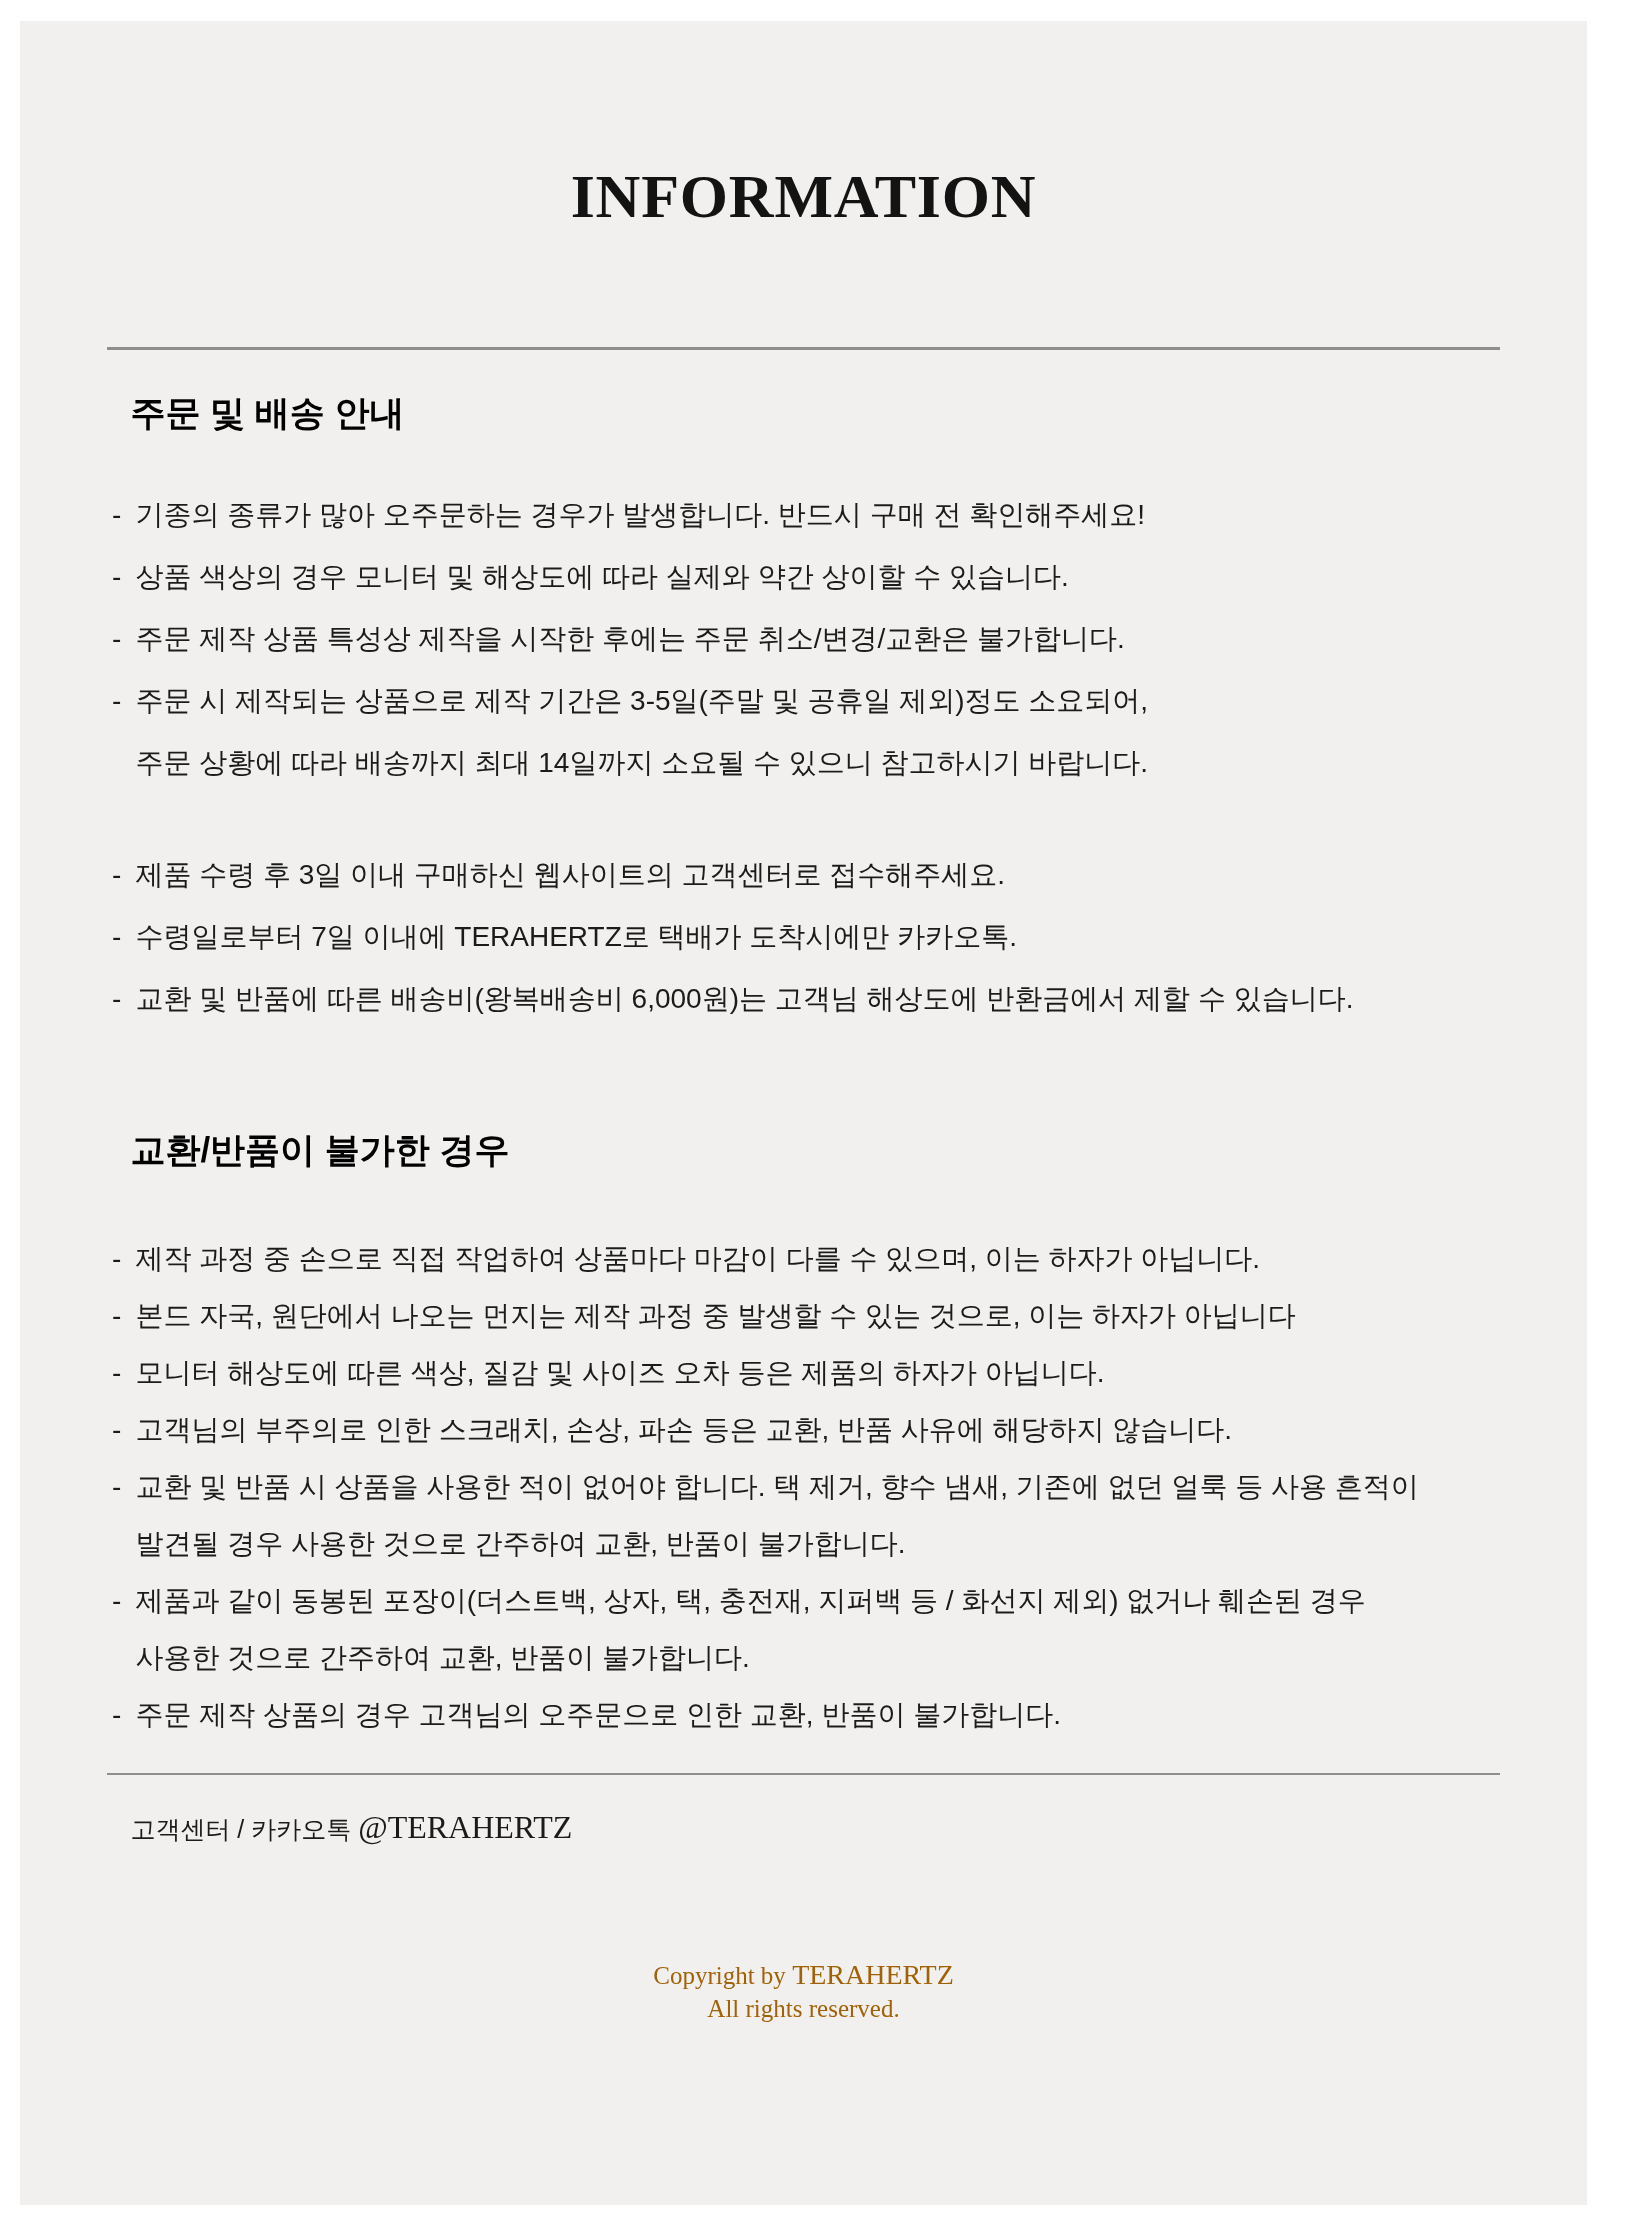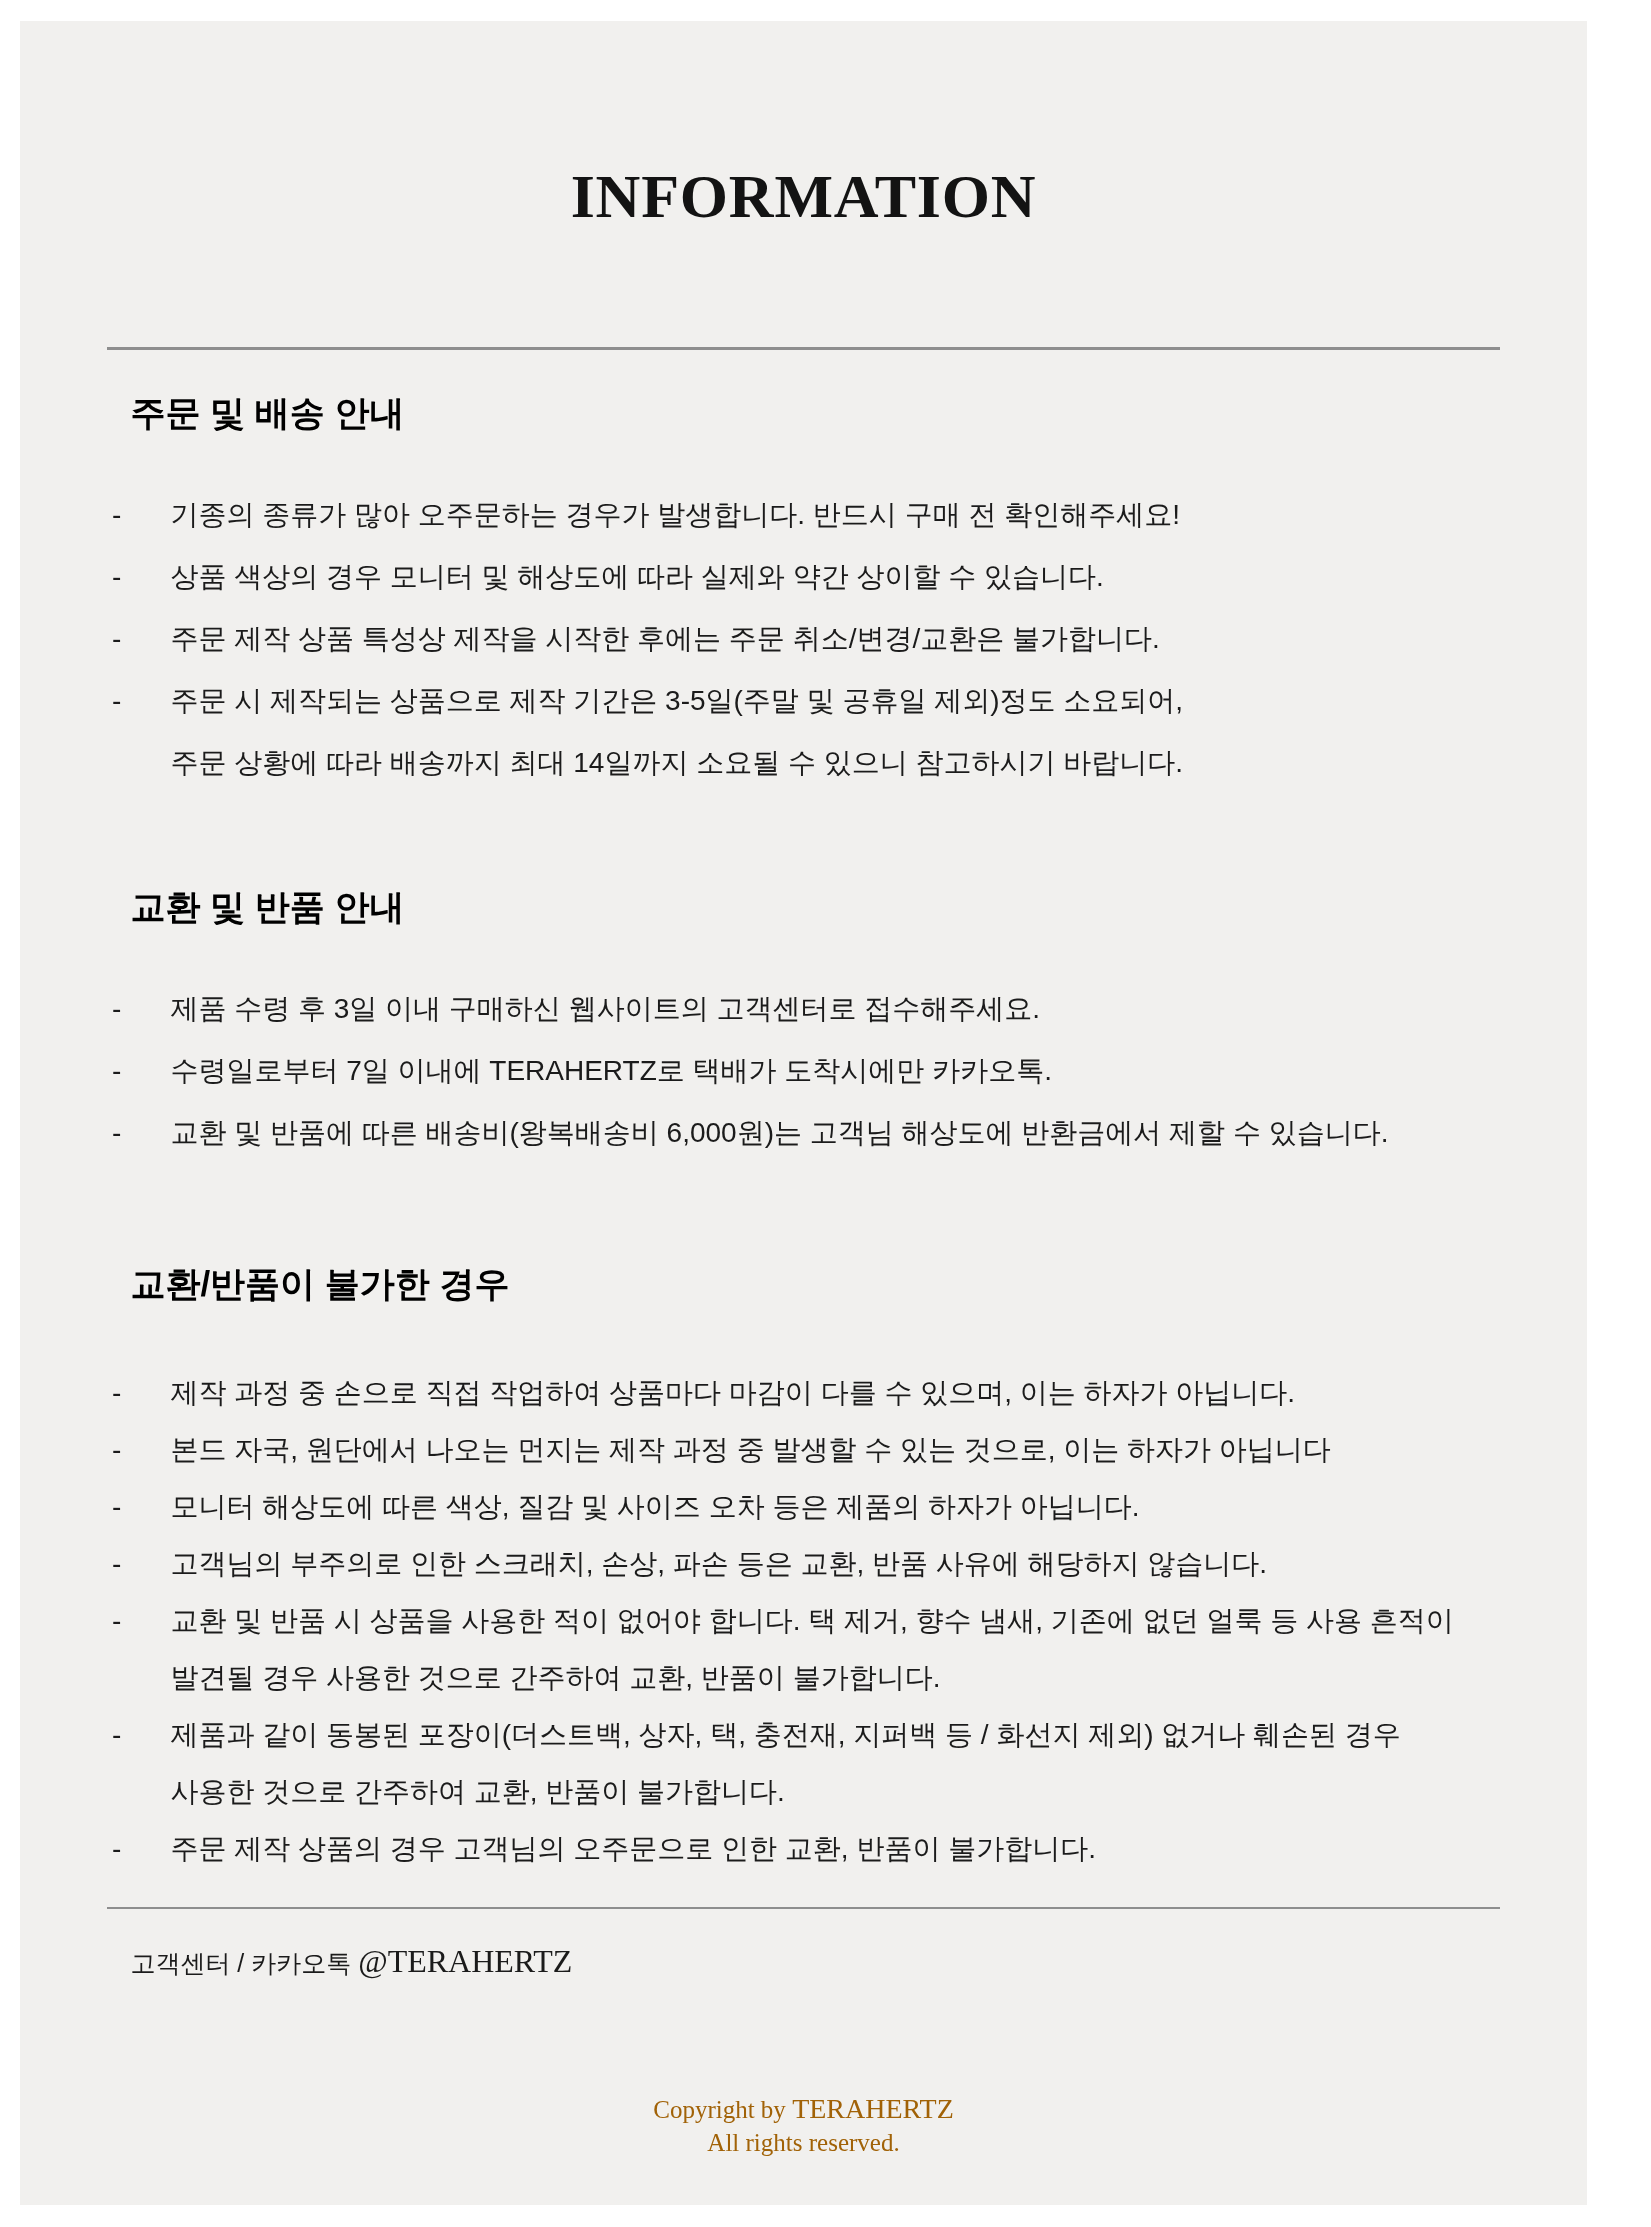--- a/index.html
+++ b/index.html
@@ -69,21 +69,20 @@
   ul.list li {
     display: flex;
     align-items: flex-start;
   }
   ul.list .dash {
     flex: 0 0 23.4px;
     width: 23.4px;
   }
   ul.list .text {
     flex: 1;
-    margin-left: 35px;
   }
   .contact {
     margin: 38px 0 0 23.4px;
     font-size: 25px;
     line-height: 28px;
     color: #1b1b1b;
   }
   .contact .handle {
     font-family: "Liberation Serif", "DejaVu Serif", serif;
     font-size: 32px;
@@ -127,21 +126,20 @@
             <span class="text">주문 제작 상품 특성상 제작을 시작한 후에는 주문 취소/변경/교환은 불가합니다.</span>
           </li>
           <li>
             <span class="dash">-</span>
             <span class="text">주문 시 제작되는 상품으로 제작 기간은 3-5일(주말 및 공휴일 제외)정도 소요되어,<br>주문 상황에 따라 배송까지 최대 14일까지 소요될 수 있으니 참고하시기 바랍니다.</span>
           </li>
         </ul>
     </section>
 
     <section>
-      <h2 class="section-heading gap-md">교환 및 반품 안내</h2>
       <ul class="list">
           <li>
             <span class="dash">-</span>
             <span class="text">제품 수령 후 3일 이내 구매하신 웹사이트의 고객센터로 접수해주세요.</span>
           </li>
           <li>
             <span class="dash">-</span>
             <span class="text">수령일로부터 7일 이내에 TERAHERTZ로 택배가 도착시에만 카카오톡.</span>
           </li>
           <li>

